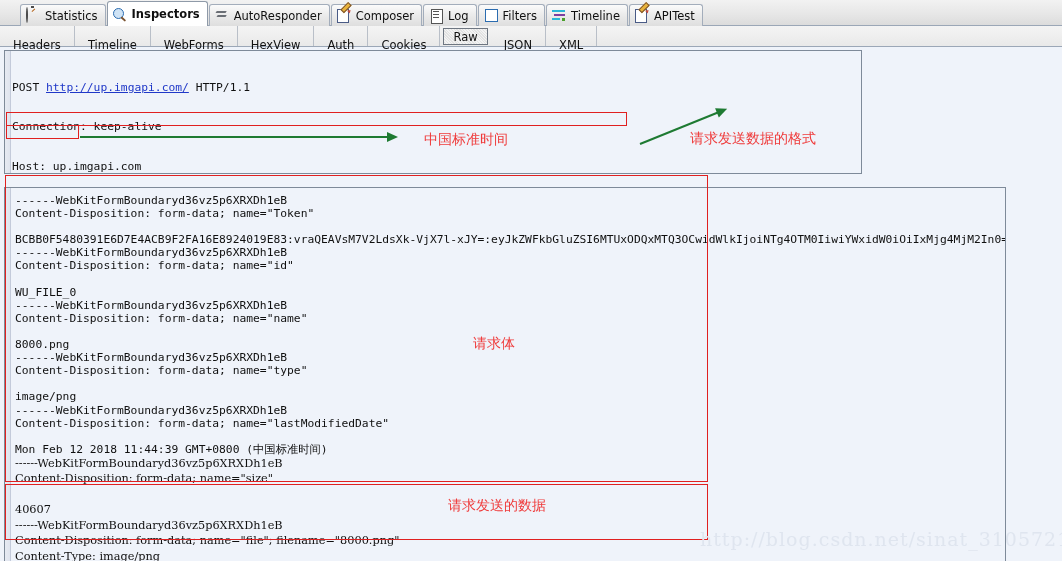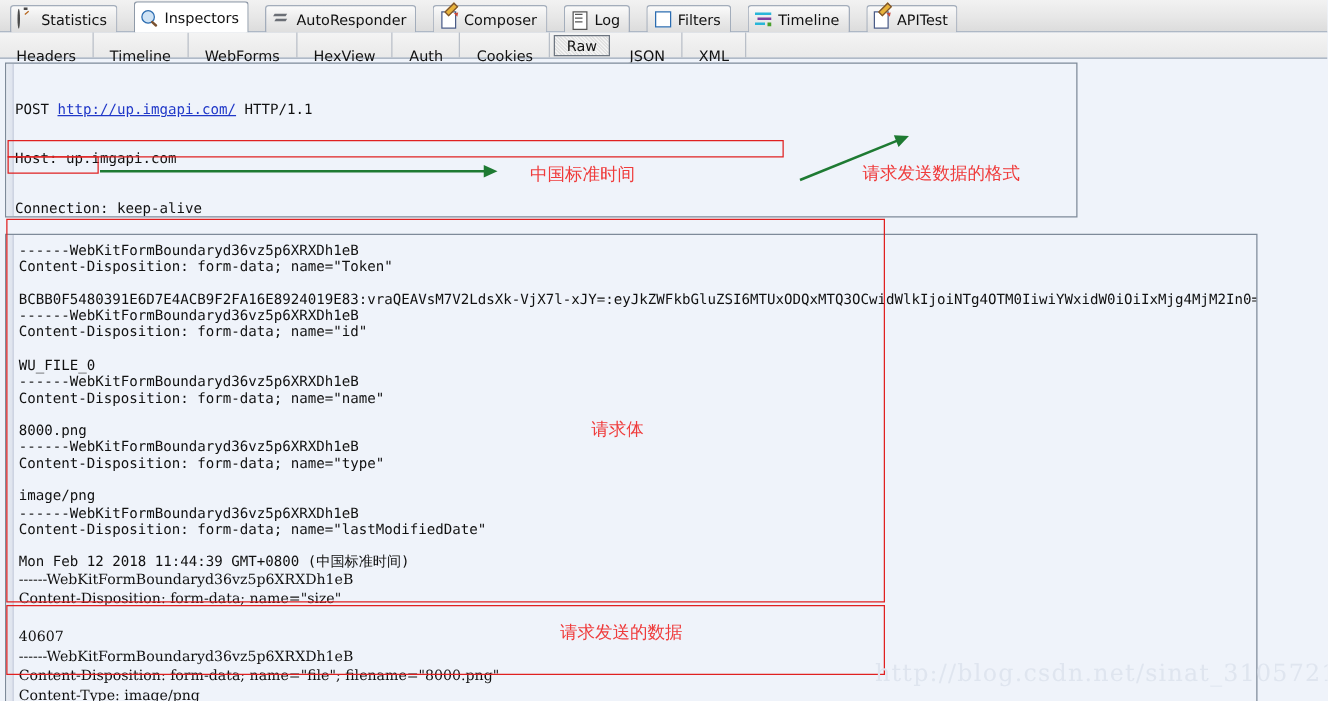--- a/index.html
+++ b/index.html
@@ -15,43 +15,42 @@
 
   
   .main-tabbar {
     position: absolute; left: 0; top: 0; width: 1062px; height: 26px;
     background: linear-gradient(to bottom, #f2f2f2 0%, #e7e7e7 55%, #dcdcdc 100%);
     border-bottom: 1px solid #9ba7b7;
     box-sizing: border-box;
   }
   .main-tabs {
     display: flex; align-items: flex-end; height: 26px;
-    padding-left: 8px;
-    gap: 12px;
+    padding-left: 20px;
   }
   .mtab {
     display: flex; align-items: center; gap: 4px;
     height: 22px; margin-top: 4px;
     padding: 0 7px 0 5px;
     font-size: 11.5px; color: #101010;
     background: linear-gradient(to bottom, #fbfbfb 0%, #ececec 45%, #dedede 100%);
     border: 1px solid #a3adbb;
     border-bottom: none;
     border-radius: 3px 3px 0 0;
     box-sizing: border-box;
     white-space: nowrap;
     position: relative;
     margin-right: 1px;
   }
   .mtab.active {
     background: #ffffff;
     height: 25px; margin-top: 1px;
     border-color: #8f9aa8;
     z-index: 5;
-    font-weight: normal;
+    font-weight: bold;
   }
   .mtab .ic { width: 15px; height: 15px; flex: 0 0 15px; position: relative; }
 
   
   .ic-stopwatch { border: 1.4px solid #4a4a4a; border-radius: 50%; width:13px; height:13px; margin-top:1px;}
   .ic-stopwatch:before { content:""; position:absolute; left:5px; top:-2.5px; width:3px; height:2.5px; background:#4a4a4a;}
   .ic-stopwatch:after { content:""; position:absolute; left:5.5px; top:3px; width:4px; height:1.4px; background:#b5651d; transform: rotate(-40deg); transform-origin: left center;}
 
   
   .ic-mag { }
@@ -268,22 +267,22 @@
   <div class="stab">Cookies</div>
   <div class="stab sel">Raw</div>
   <div class="stab">JSON</div>
   <div class="stab">XML</div>
 </div>
 
 <div class="pane" id="headers-pane">
   <div class="leftrail"></div>
   <div class="hdr-lines mono">
     <div class="ln"><span>POST </span><a class="link" href="#">http://up.imgapi.com/</a><span> HTTP/1.1</span></div>
+    <div class="ln">Connection: keep-alive</div>
     <div class="ln">Host: up.imgapi.com</div>
-    <div class="ln">Connection: keep-alive</div>
     
     
     
     
     
     
     
     
   </div>
 </div>

